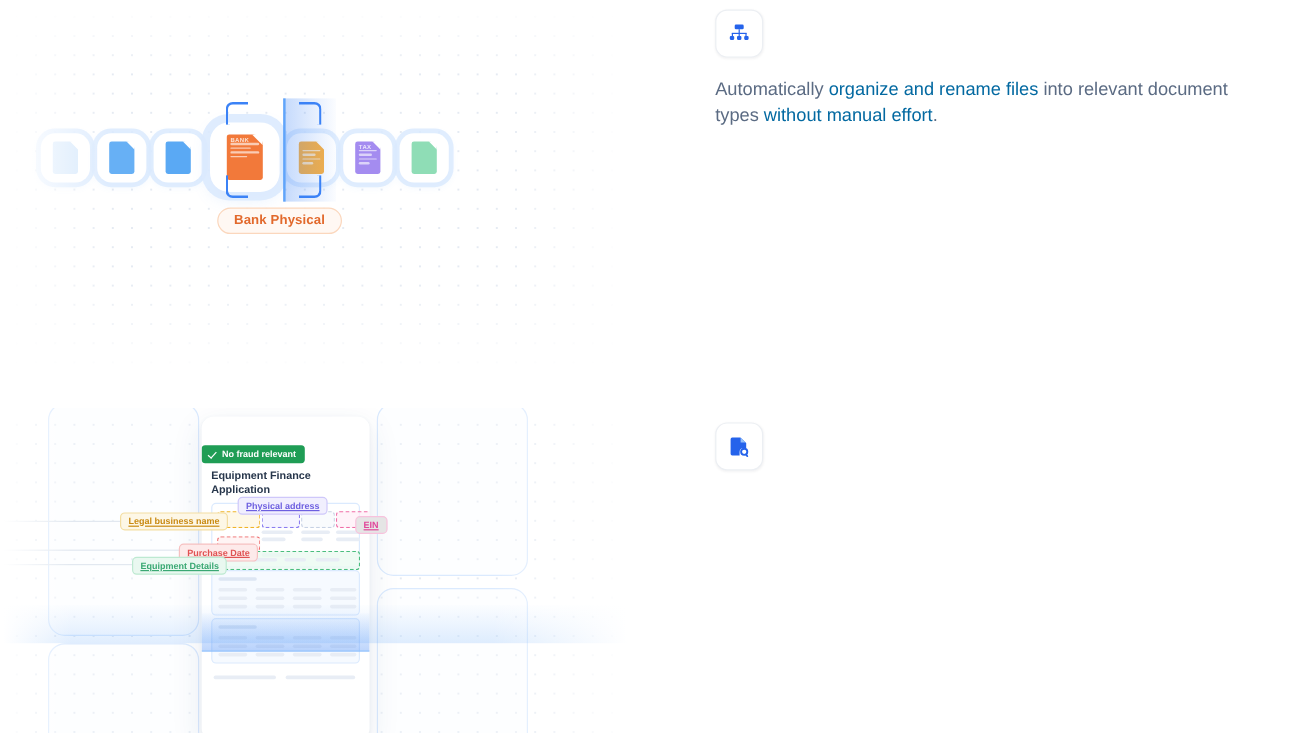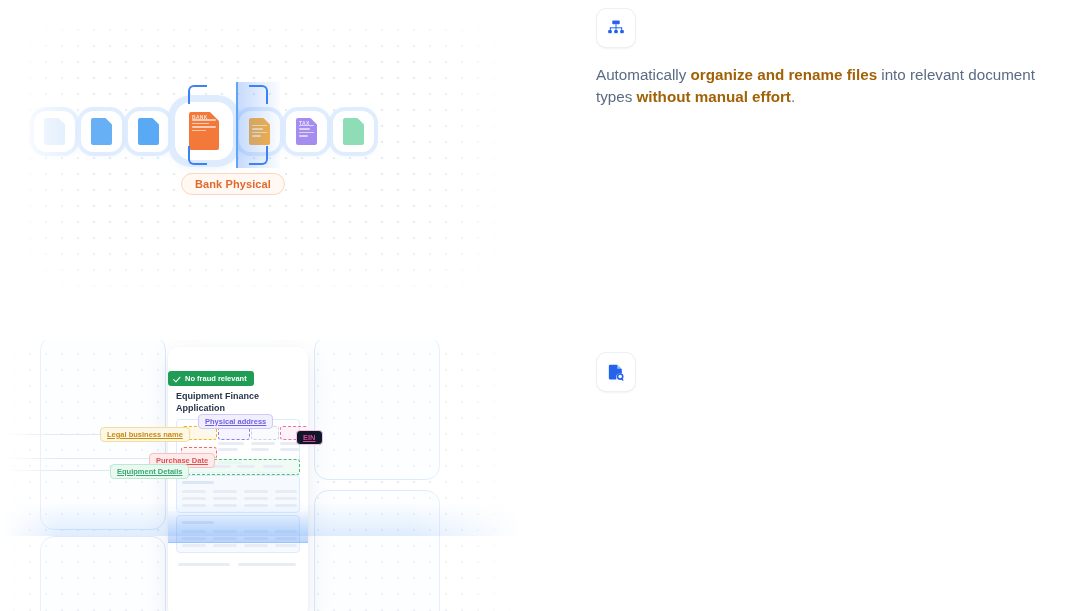--- a/index.html
+++ b/index.html
@@ -75,22 +75,22 @@
   }
 
   .feature-desc {
     margin: 16px 0 0 0;
     font-size: 15.2px;
     line-height: 22px;
     color: #5b6b83;
     max-width: 452px;
   }
   .feature-desc b {
-    color: #a16207;
-    font-weight: 700;
+    color: #0369a1;
+    font-weight: 400;
   }
 
   
   .dots {
     position: absolute;
     inset: 0;
     background-image: radial-gradient(circle, #cfd9e8 1px, transparent 1.1px);
     background-size: 16px 16px;
     background-position: 6px 6px;
     opacity: 0.55;
@@ -424,21 +424,21 @@
     border-radius: 4px;
     font-size: 7.5px;
     font-weight: 600;
     white-space: nowrap;
     z-index: 10;
     line-height: 1;
     text-decoration: underline;
   }
   .fl-legal { left: 100px; top: 427px; color: #c98a12; background: #fdf7e6; border: 1px solid #f3dda1; }
   .fl-addr  { left: 198px; top: 414px; color: #6d5fe0; background: #f1effe; border: 1px solid #cfc8fa; }
-  .fl-ein   { left: 296px; top: 430px; color: #e0479a; background: #0f172a; border: 1px solid #f8c2dd; }
+  .fl-ein   { left: 296px; top: 430px; color: #e0479a; background: #e5e5e5; border: 1px solid #f8c2dd; }
   .fl-purch { left: 113px; top: 453px; color: #e05252; background: #fdeaea; border: 1px solid #f6c0c0; margin-left: 36px; }
   .fl-equip { left: 110px; top: 464px; color: #3aa873; background: #e9f8f0; border: 1px solid #bde9d1; }
 
   .label-layer {
     position: absolute;
     left: 0; top: 0;
     width: 1080px; height: 611px;
     pointer-events: none;
     z-index: 20;
   }

